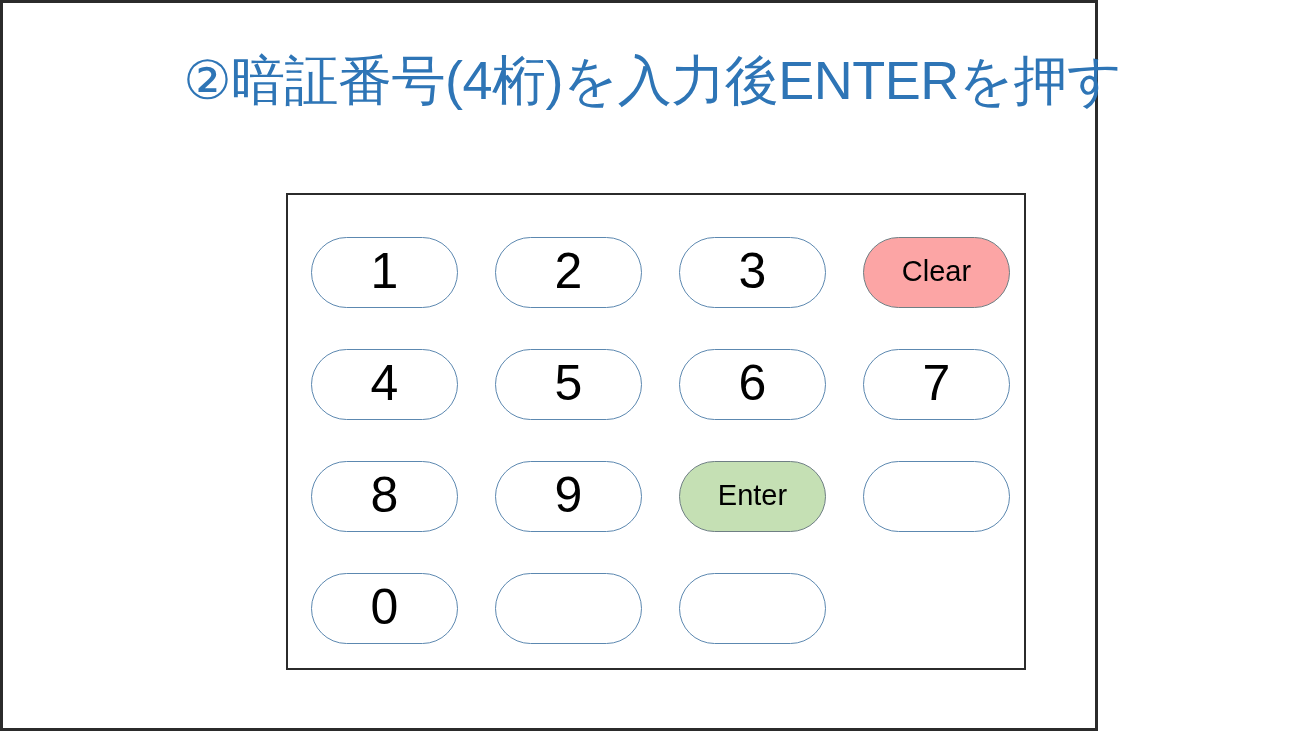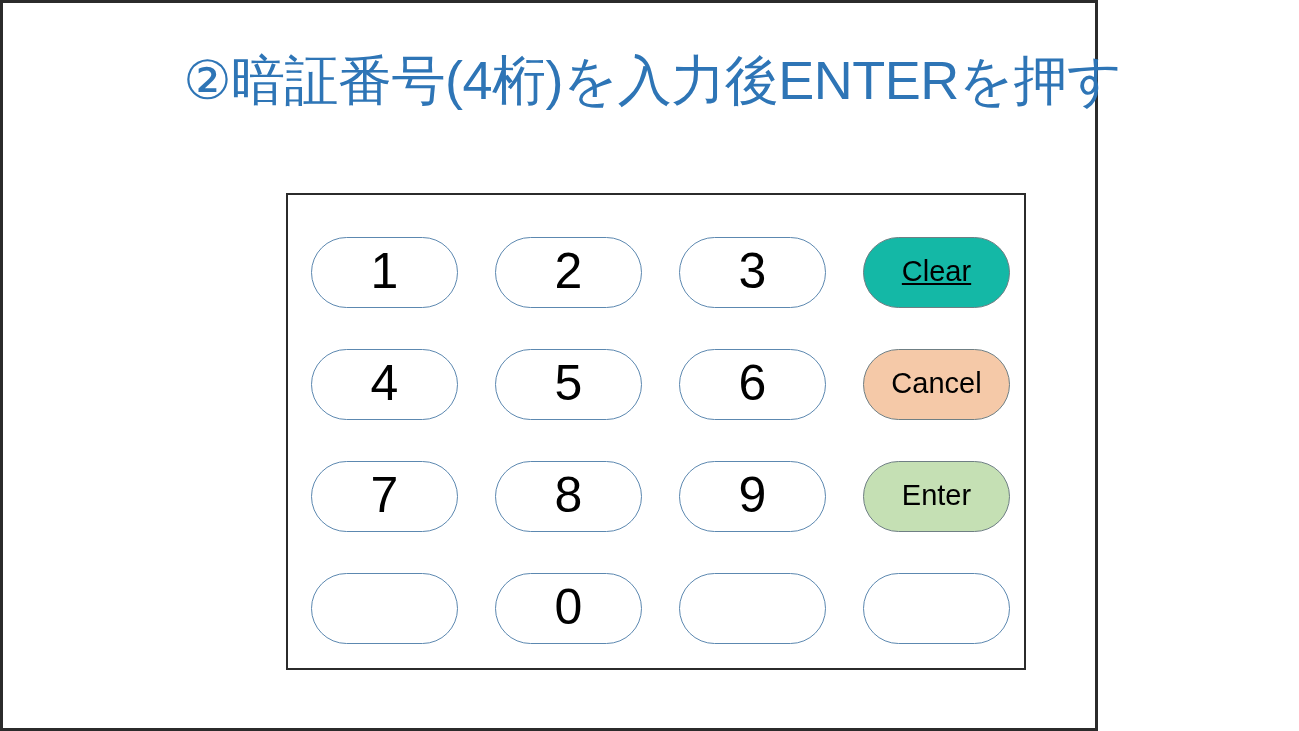--- a/index.html
+++ b/index.html
@@ -98,21 +98,21 @@
   
   .key.action {
     border: 1.8px solid #6f7f84;
   }
   .key.action .key-label {
     font-size: 29px;
     font-weight: 400;
     transform: translateY(-1px);
   }
 
-  .key.action.clear  { background: #14b8a6; text-decoration: underline; }
+  .key.action.clear  { background: #fca5a5; }
   .key.action.cancel { background: #f5c9a8; }
   .key.action.enter  { background: #c5e0b4; justify-content: center; }
 
   
   .key.blank.action-col {
     background: #ffffff;
     border: 1.6px solid #5c88b0;
   }
 </style>
 </head>
@@ -140,23 +140,20 @@
 
       <div class="key digit">
         <span class="key-label">4</span>
       </div>
       <div class="key digit">
         <span class="key-label">5</span>
       </div>
       <div class="key digit">
         <span class="key-label">6</span>
       </div>
-      <div class="key action cancel">
-        <span class="key-label">Cancel</span>
-      </div>
 
       <div class="key digit">
         <span class="key-label">7</span>
       </div>
       <div class="key digit">
         <span class="key-label">8</span>
       </div>
       <div class="key digit">
         <span class="key-label">9</span>
       </div>

